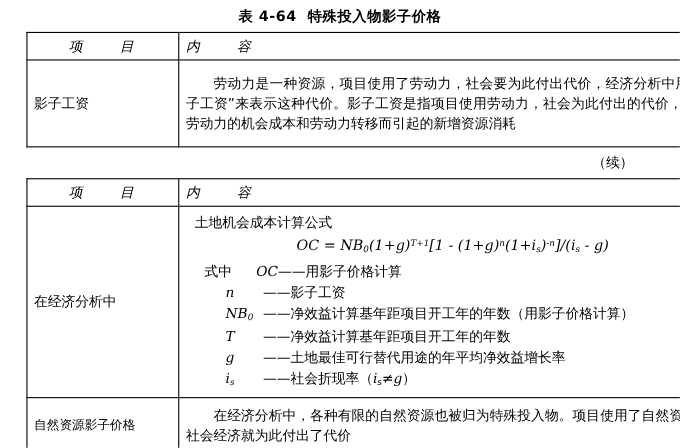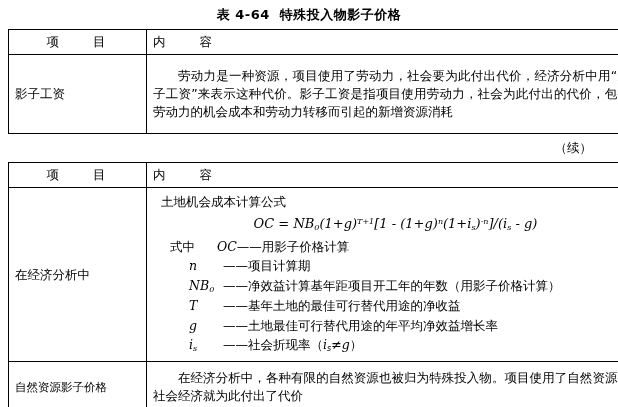--- a/index.html
+++ b/index.html
@@ -13,21 +13,21 @@
     font-family: "DejaVu Sans", "Liberation Sans", sans-serif;
     color: #000000;
     overflow: hidden;
     position: relative;
   }
   .page {
     width: 618px;
     height: 399px;
     position: relative;
     box-sizing: border-box;
-    padding: 0 8px;
+    padding: 0 24px;
   }
   
   .title-row {
     text-align: center;
     font-size: 13px;
     font-weight: bold;
     letter-spacing: 0.5px;
     padding-top: 6px;
     padding-bottom: 5px;
   }
@@ -45,20 +45,21 @@
     vertical-align: middle;
     padding: 3px 6px;
     font-weight: normal;
     font-size: 12.5px;
     line-height: 1.45;
   }
   .hdr td {
     font-size: 12.5px;
     padding: 4px 0;
     letter-spacing: 3px;
+    font-style: italic;
   }
   .col-item { width: 125px; text-align: center; }
   .col-content { width: 477px; }
   .cell-center {
     text-align: left;
   }
   .cell-body {
     text-align: justify;
     text-indent: 2em;
   }
@@ -152,23 +153,23 @@
     <tr>
       <td class="col-item cell-center">在经济分析中</td>
       <td class="col-content" style="padding:2px 4px;">
         <div class="formula-wrap">
           <div class="f-title">土地机会成本计算公式</div>
           <div class="f-main">
             <span class="up">OC</span> = <span class="up">NB</span><sub>0</sub>(1+<span class="up">g</span>)<sup>T+1</sup>[1&nbsp;-&nbsp;(1+<span class="up">g</span>)<sup>n</sup>(1+<span class="up">i</span><sub>s</sub>)<sup>-n</sup>]/(<span class="up">i</span><sub>s</sub>&nbsp;-&nbsp;<span class="up">g</span>)
           </div>
           <div class="deflist">
             <span class="defrow"><span class="lead0">式中</span><span class="ital" style="padding-left:22px;">OC</span><span>——用影子价格计算</span></span>
-            <span class="defrow"><span class="lead"><span class="ital">n</span></span><span>——项目计算期</span></span>
+            <span class="defrow"><span class="lead"><span class="ital">n</span></span><span>——影子工资</span></span>
             <span class="defrow"><span class="lead"><span class="ital">NB</span><sub>0</sub></span><span>——净效益计算基年距项目开工年的年数（用影子价格计算）</span></span>
-            <span class="defrow"><span class="lead"><span class="ital">T</span></span><span>——基年土地的最佳可行替代用途的净收益</span></span>
+            <span class="defrow"><span class="lead"><span class="ital">T</span></span><span>——净效益计算基年距项目开工年的年数</span></span>
             <span class="defrow"><span class="lead"><span class="ital">g</span></span><span>——土地最佳可行替代用途的年平均净效益增长率</span></span>
             <span class="defrow"><span class="lead"><span class="ital">i</span><sub>s</sub></span><span>——社会折现率（<span class="ital">i</span><sub>s</sub>≠<span class="ital">g</span>）</span></span>
           </div>
         </div>
       </td>
     </tr>
     <tr>
       <td class="col-item cell-center" style="height:44px; font-size:11.5px;">自然资源影子价格</td>
       <td class="col-content cell-body">在经济分析中，各种有限的自然资源也被归为特殊投入物。项目使用了自然资源，社会经济就为此付出了代价</td>
     </tr>

